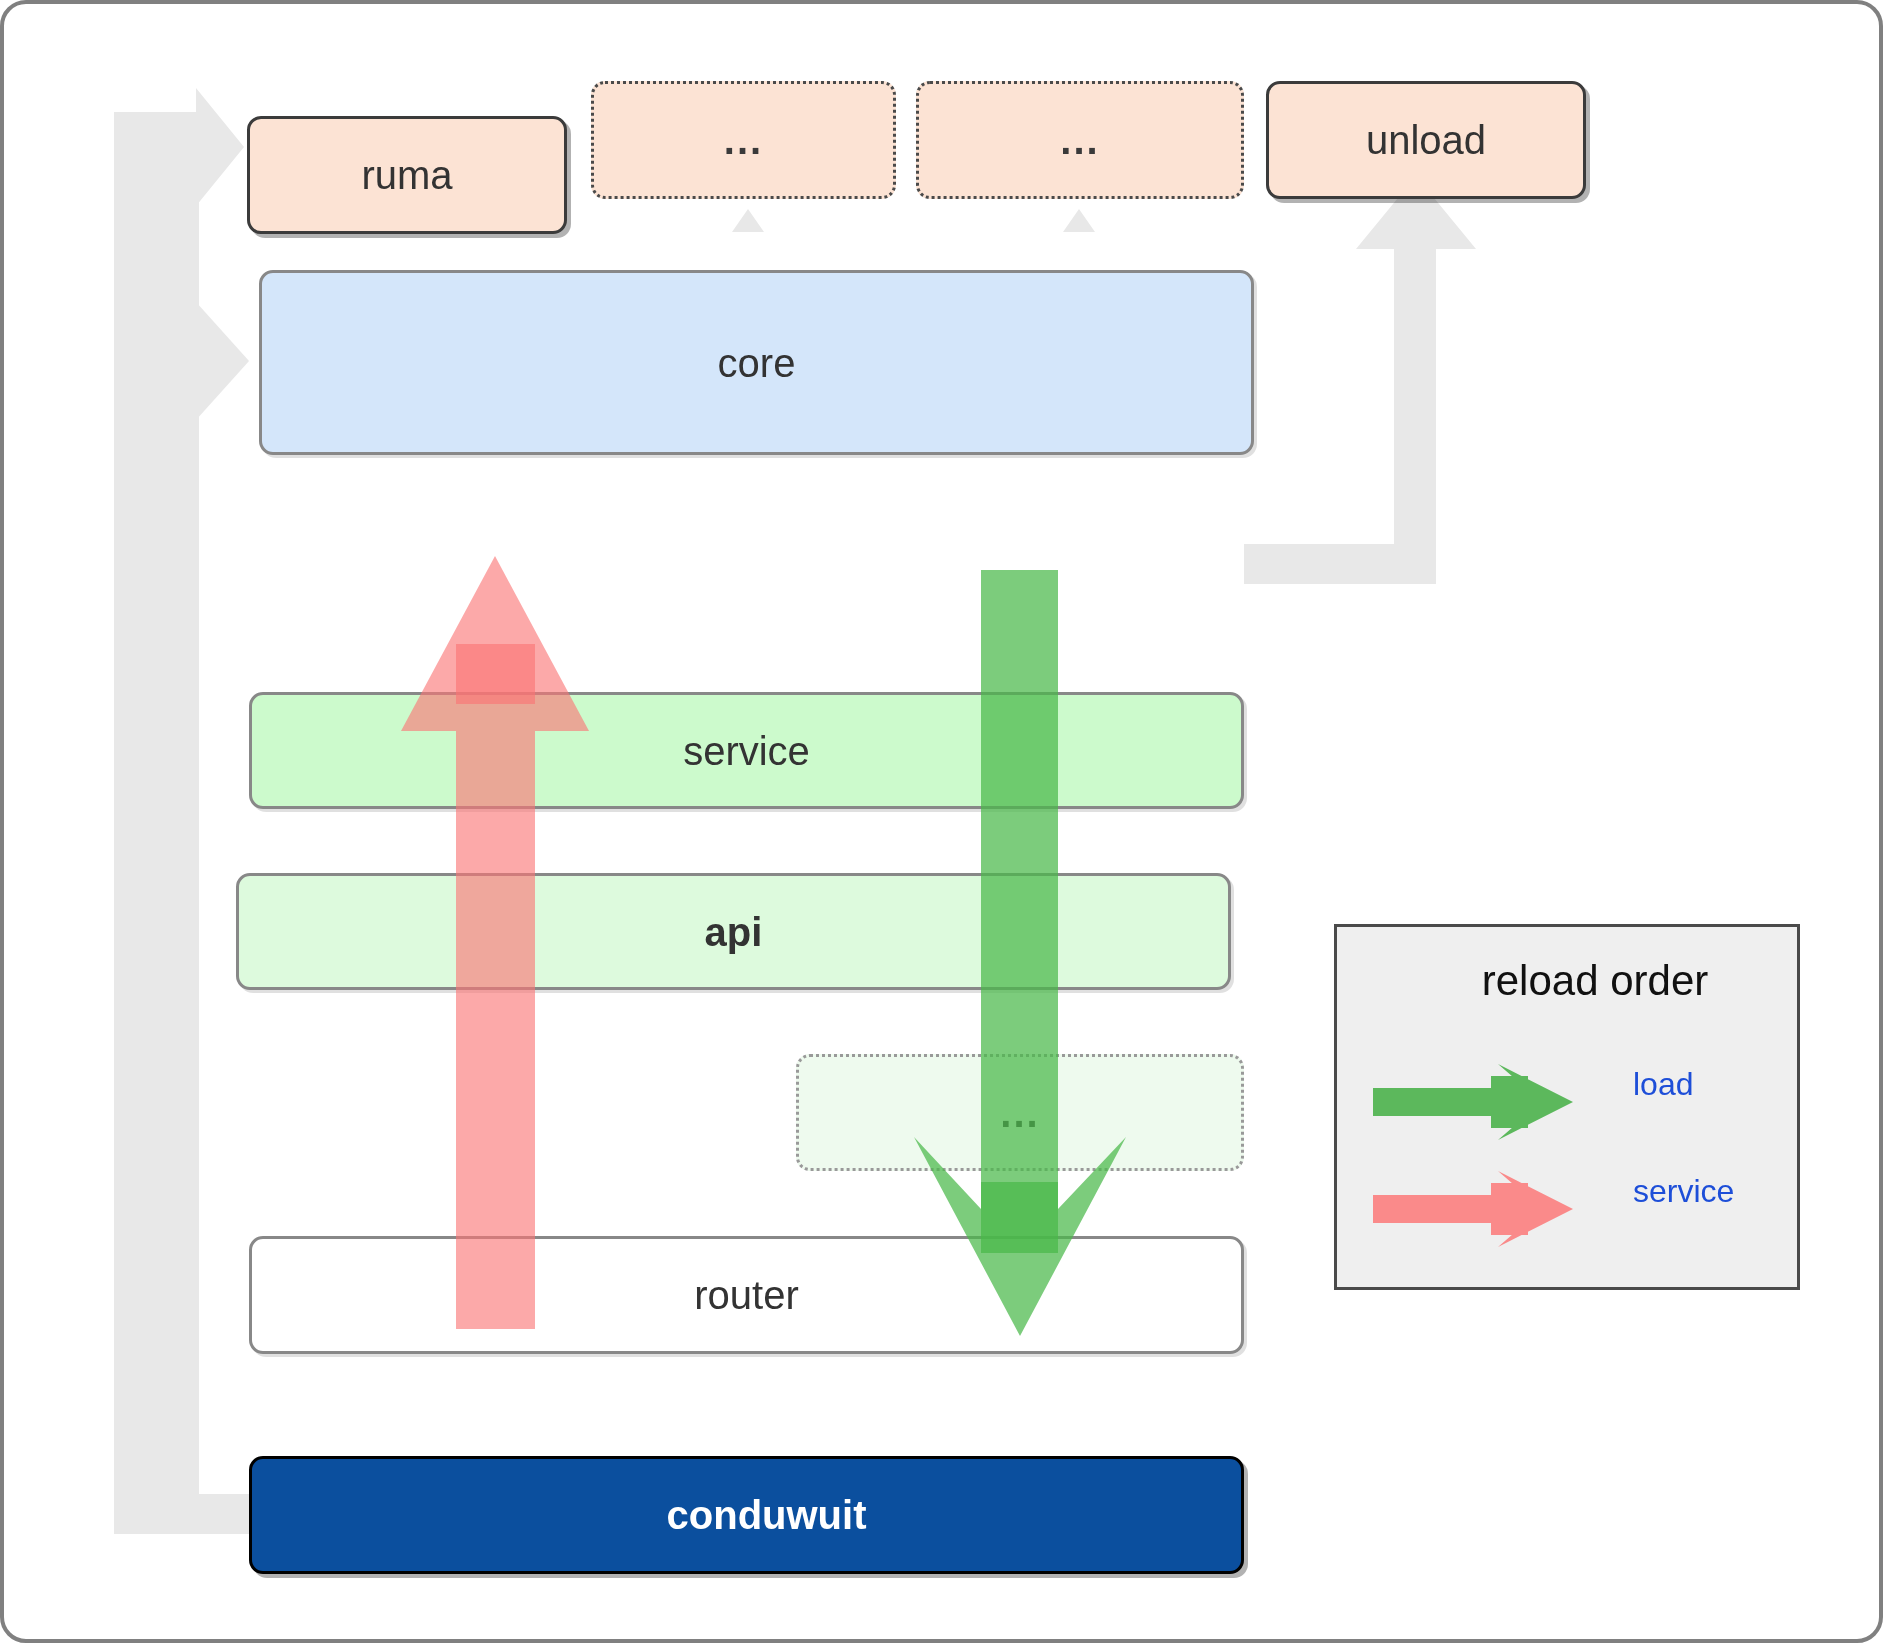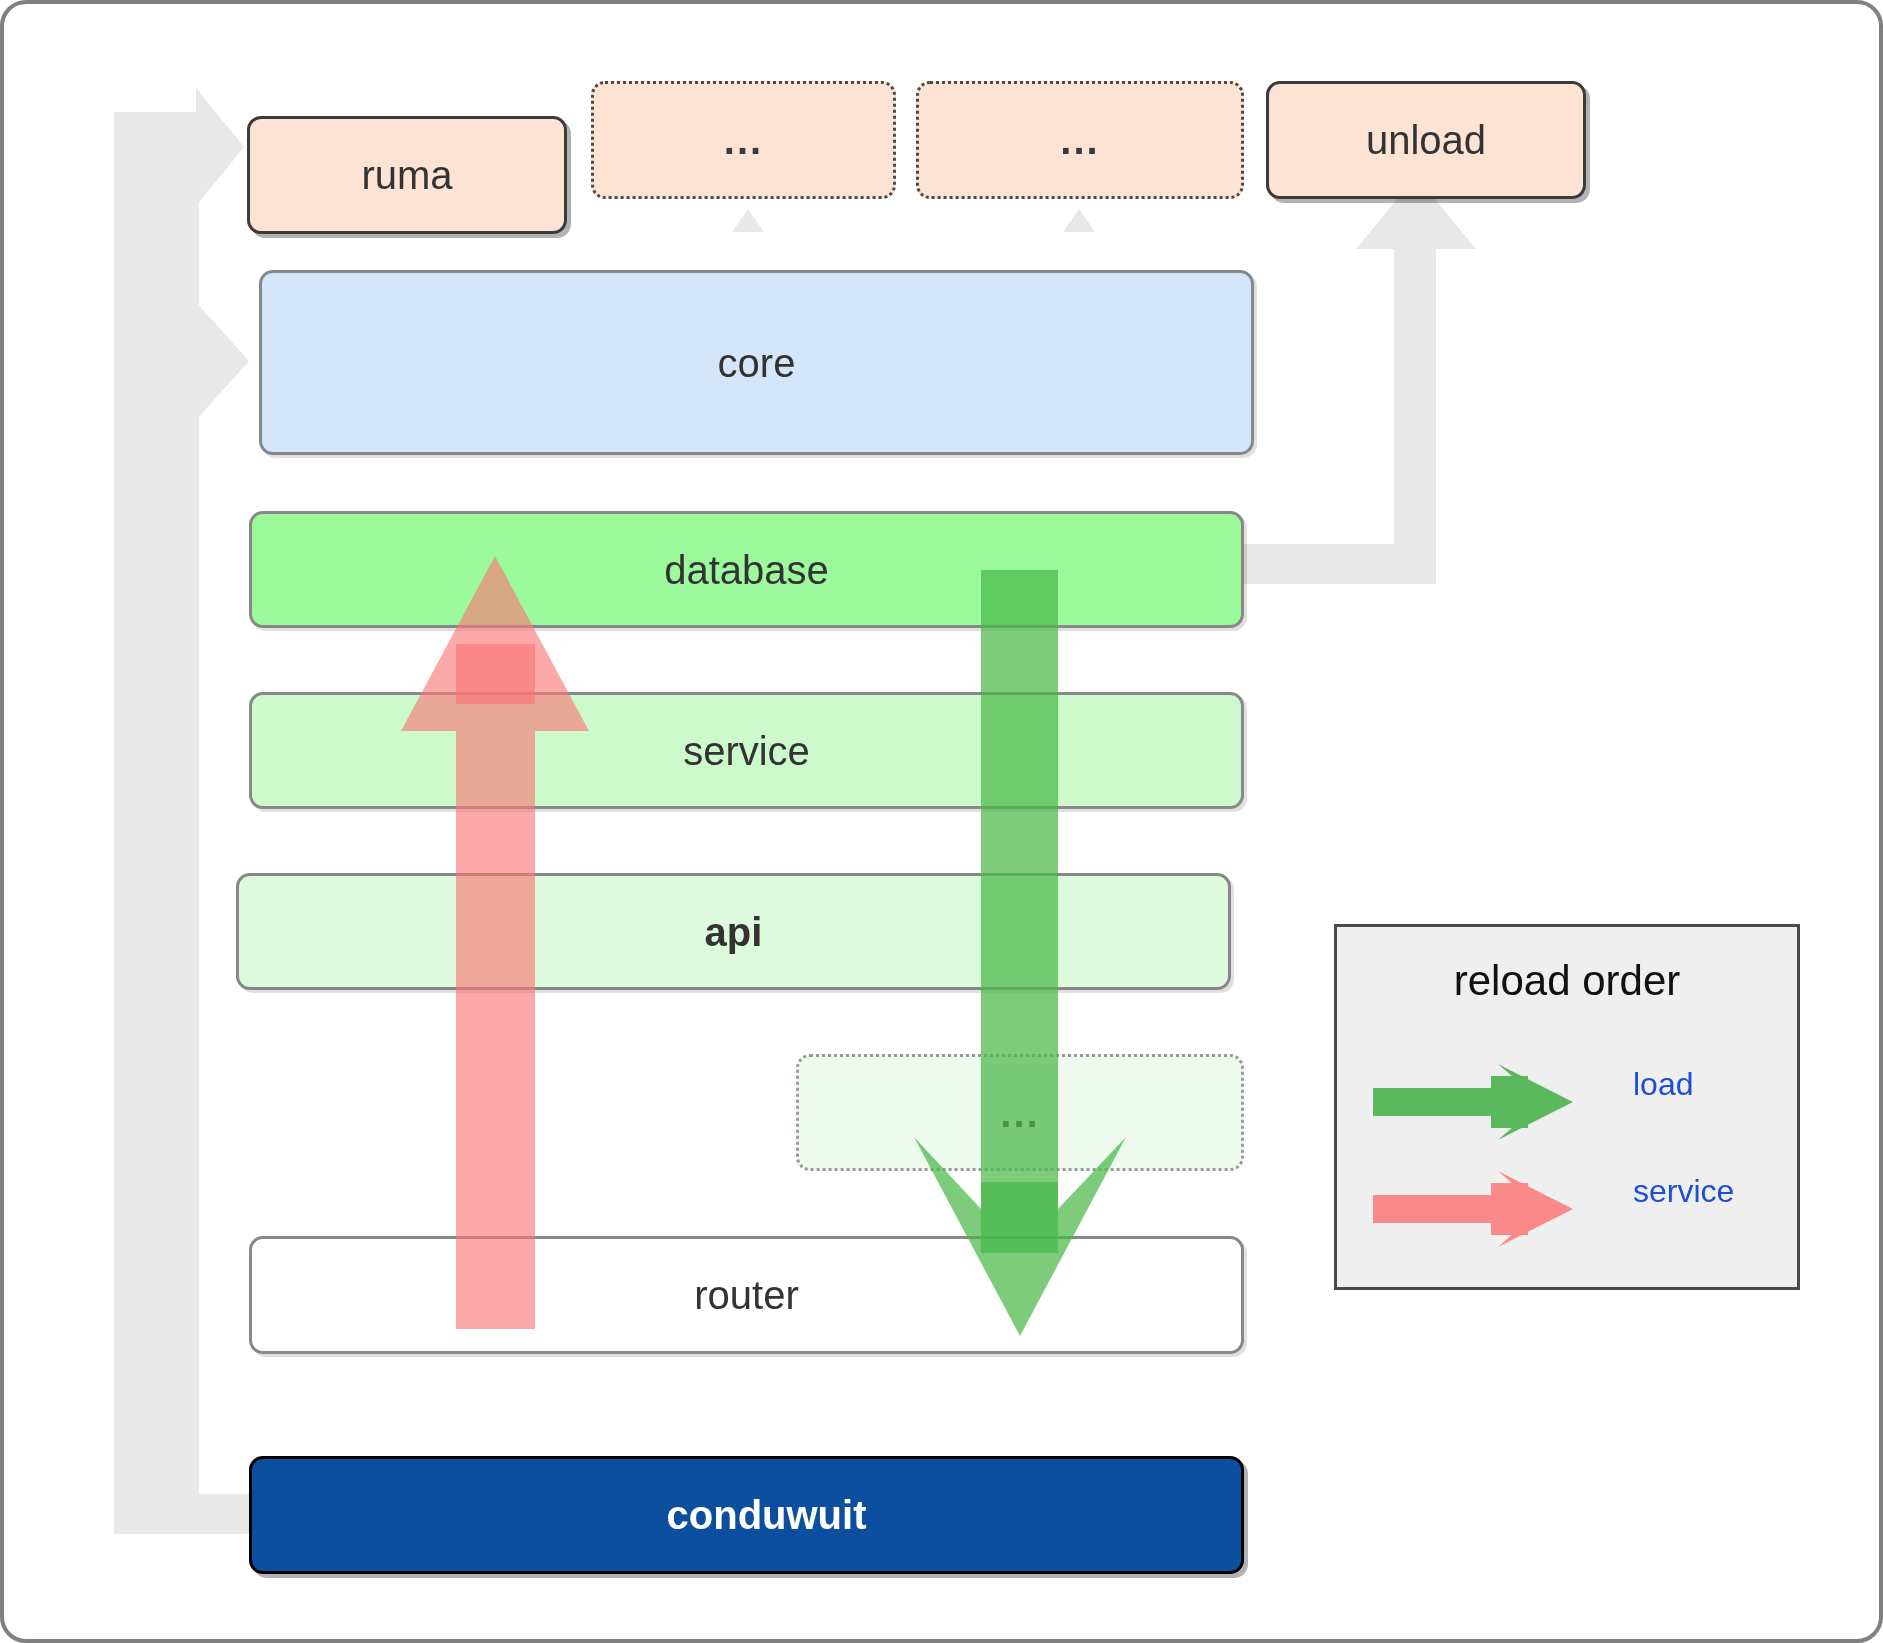--- a/index.html
+++ b/index.html
@@ -89,20 +89,21 @@
     z-index: 6;
   }
   #legend-title {
     position: absolute;
     top: 30px;
     left: 0;
     width: 100%;
     text-align: center;
     font-size: 42px;
     color: #111111;
+    padding-left: 28px;
   }
   .legend-row {
     position: absolute;
     left: 36px;
     width: 400px;
     height: 100px;
   }
   .legend-row .lg-label {
     position: absolute;
     left: 260px;
@@ -155,23 +156,20 @@
   </div>
 
   <div class="node solid-dark shadowed" style="left:1262px; top:77px; width:320px; height:118px; background:#fce3d4;">
     <span class="node-label">unload</span>
   </div>
 
   <div class="node solid-gray shadow-soft" style="left:255px; top:266px; width:995px; height:185px; background:#d4e6fa;">
     <span class="node-label">core</span>
   </div>
 
-  <div class="node solid-gray shadow-soft" style="left:245px; top:507px; width:995px; height:117px; background:#9cfa9c;">
-    <span class="node-label">database</span>
-  </div>
 
   <div class="node solid-gray shadow-soft" style="left:245px; top:688px; width:995px; height:117px; background:#ccfacc;">
     <span class="node-label">service</span>
   </div>
 
   <div class="node solid-gray shadow-soft" style="left:232px; top:869px; width:995px; height:117px; background:#ddfadd;font-weight:bold;">
     <span class="node-label">api</span>
   </div>
 
 

